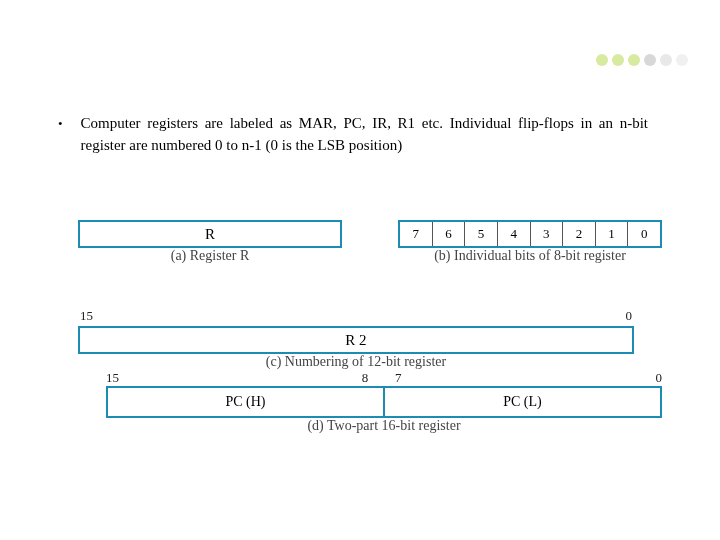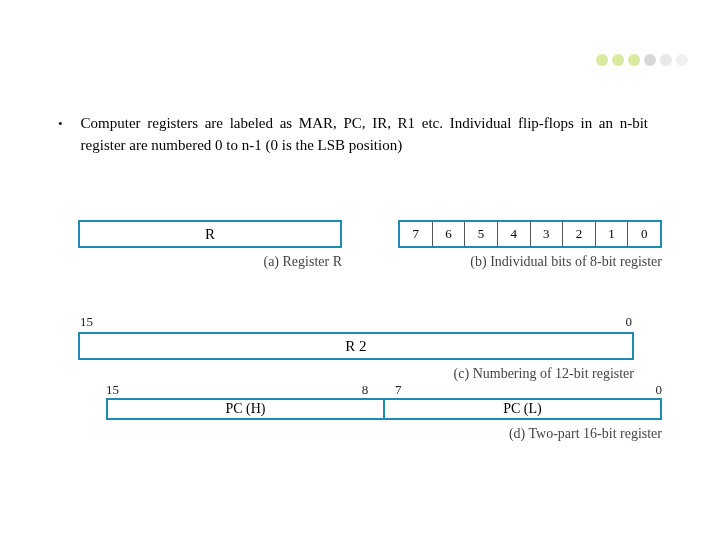--- a/index.html
+++ b/index.html
@@ -78,23 +78,22 @@
     display: flex;
     align-items: center;
     justify-content: center;
     font-size: 13px;
     font-family: "Times New Roman", serif;
   }
   .bits span:last-child { border-right: 0; }
   .caption {
     font-family: "Times New Roman", serif;
     font-size: 14px;
-    text-align: right;
+    text-align: center;
     color: #444;
-    margin-top: 6px;
   }
   .endlabels {
     display: flex;
     justify-content: space-between;
     font-family: "Times New Roman", serif;
     font-size: 13px;
     color: #222;
     padding: 0 2px;
     margin-bottom: 2px;
   }
@@ -102,21 +101,21 @@
     position: relative;
     height: 14px;
     font-family: "Times New Roman", serif;
     font-size: 13px;
     color: #222;
     margin-bottom: 2px;
   }
   .twopart-labels span { position: absolute; }
   .twopart {
     display: flex;
-    height: 22px;
+    height: 32px;
     border: 2px solid #1e8bb3;
   }
   .twopart .half {
     flex: 1;
     display: flex;
     align-items: center;
     justify-content: center;
     font-family: "Times New Roman", serif;
     font-size: 14px;
   }

